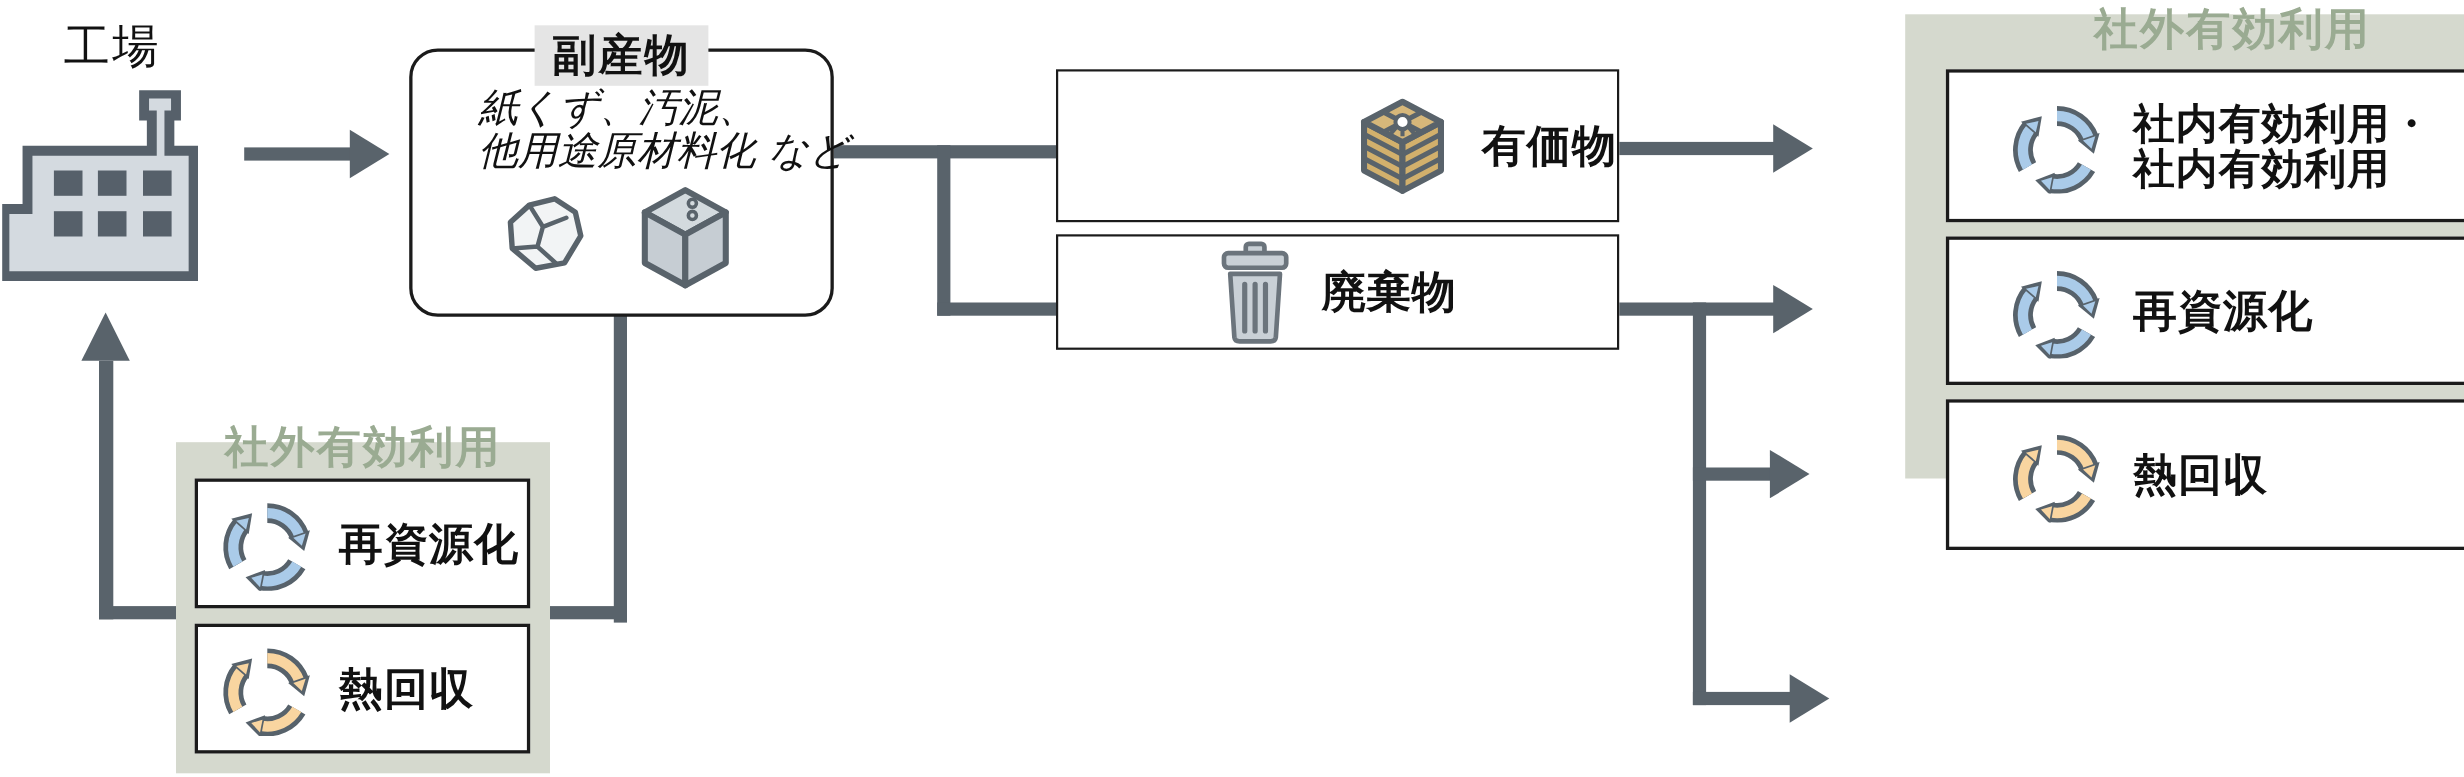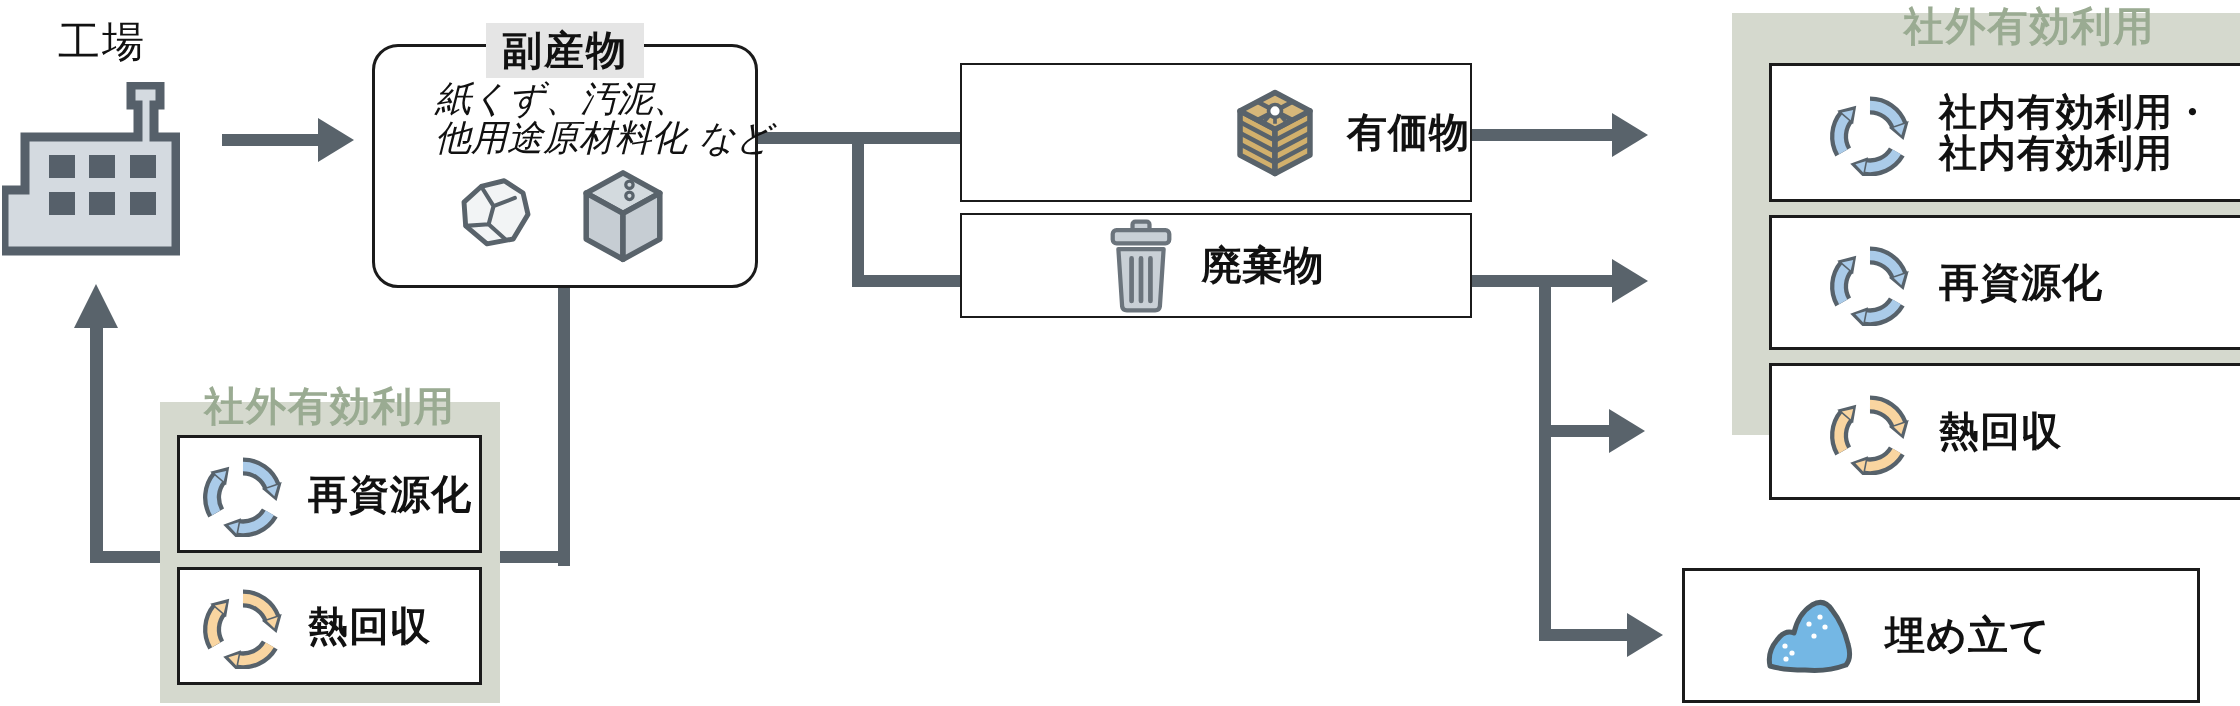--- a/index.html
+++ b/index.html
@@ -254,29 +254,14 @@
               <path d="M50 18 A36 36 0 0 1 83.8 41.7" stroke="#f9d5a0" stroke-width="11" fill="none"></path>
               <polygon points="95,36 72,44 89,58" fill="#57626b"></polygon>
               <polygon points="90.5,39.5 77.5,44 86.5,52.5" fill="#f9d5a0"></polygon>
             </g>
           </svg>
         </span>
       <span class="lbl">熱回収</span>
     </div>
   </div>
 
-  <div class="box pbox" style="left:1682px;top:568px;width:518px;height:135px;padding-left:80px;gap:20px;">
-    <svg width="100" height="82" viewBox="0 0 100 80">
-      <path d="M5 70 Q2 56 12 44 Q20 33 29 37 Q33 18 47 9 Q59 2 67 14 Q78 28 83 48 Q87 62 81 69 Q62 76 40 74 Q18 74 5 70 Z" fill="#74b7e4" stroke="#4f5b63" stroke-width="5" stroke-linejoin="round"></path>
-      <g fill="#ffffff">
-        <circle cx="55" cy="21" r="2.6"></circle>
-          <circle cx="44" cy="28" r="2.6"></circle>
-          <circle cx="60" cy="31" r="2.6"></circle>
-        <circle cx="49" cy="40" r="2.6"></circle>
-          <circle cx="20" cy="50" r="2.6"></circle>
-          <circle cx="27" cy="57" r="2.6"></circle>
-        <circle cx="21" cy="63" r="2.6"></circle>
-      </g>
-    </svg>
-    <span class="lbl">埋め立て</span>
-  </div>
 
 </div>
 
 </body></html>

